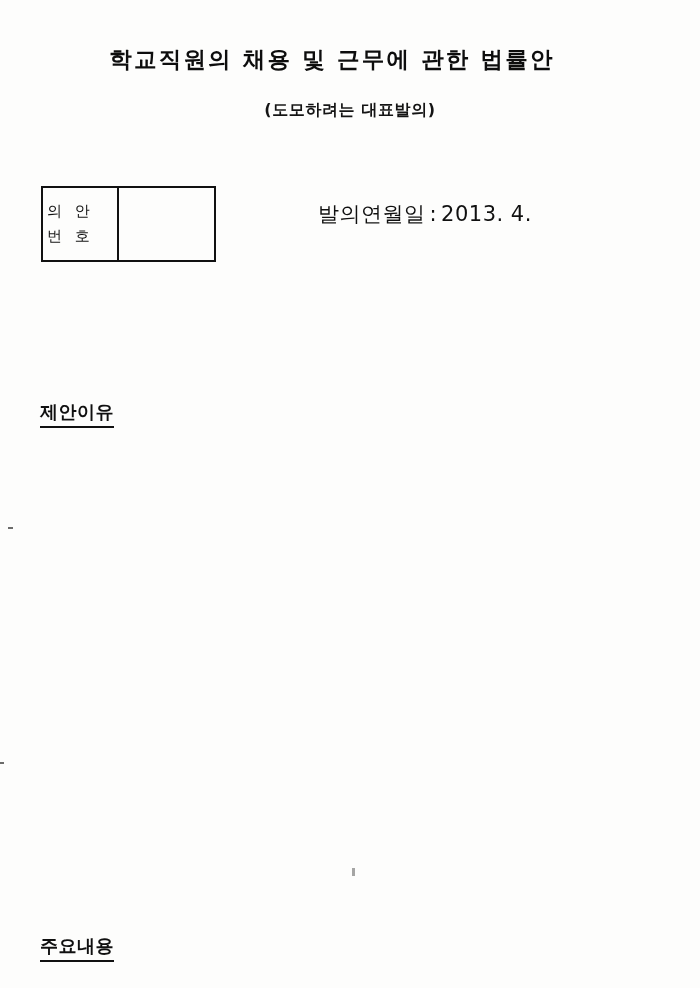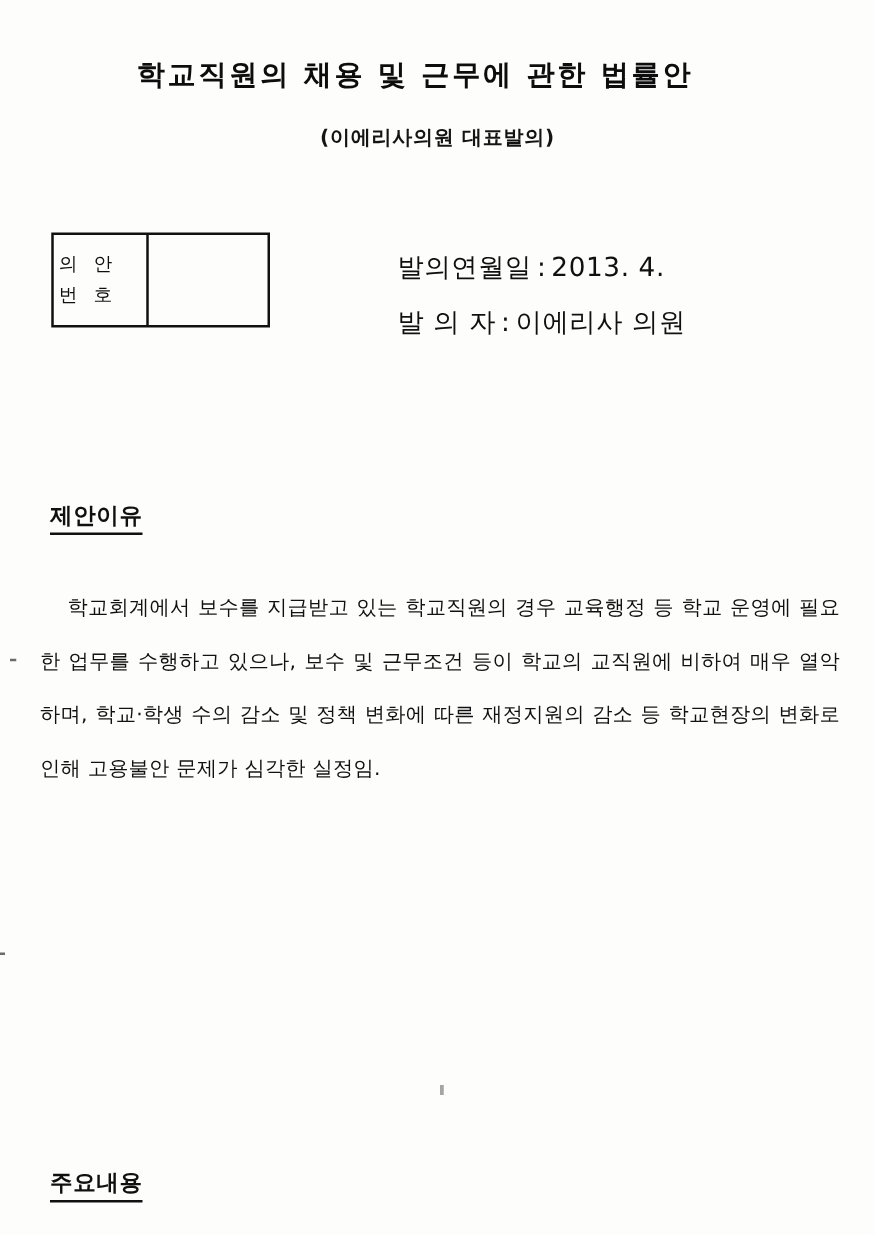--- a/index.html
+++ b/index.html
@@ -147,44 +147,38 @@
   #mark-2 { left: 0px;  top: 762px; width: 4px;  height: 2px; }
   #mark-3 { left: 352px; top: 868px; width: 3px; height: 8px; opacity: .45; }
 </style>
 </head>
 <body>
 
 <div class="page">
 
   <div class="doc-title">학교직원의 채용 및 근무에 관한 법률안</div>
 
-  <div class="doc-subtitle">(이에리사의원 대표발의)</div>
+  <div class="doc-subtitle">(도모하려는 대표발의)</div>
 
   <div class="bill-box">
     <div class="bill-box-label">
       <span>의 안</span>
       <span>번 호</span>
     </div>
     <div class="bill-box-value"></div>
   </div>
 
   <div class="meta">
     <div class="meta-row">
       <span class="meta-key">발의연월일</span><span class="meta-sep">:</span><span class="meta-val">2013. 4.</span>
     </div>
-    <div class="meta-row">
-      <span class="meta-key">발 의 자</span><span class="meta-sep">:</span><span class="meta-val">이에리사 의원</span>
-    </div>
   </div>
 
   <div class="section-heading" id="heading-reason">제안이유</div>
 
-  <div class="body-block" id="para-1">
-    <p>학교회계에서 보수를 지급받고 있는 학교직원의 경우 교육행정 등 학교 운영에 필요한 업무를 수행하고 있으나, 보수 및 근무조건 등이 학교의 교직원에 비하여 매우 열악하며, 학교·학생 수의 감소 및 정책 변화에 따른 재정지원의 감소 등 학교현장의 변화로 인해 고용불안 문제가 심각한 실정임.</p>
-  </div>
 
 
   <div class="section-heading" id="heading-contents">주요내용</div>
 
   <div class="scan-mark" id="mark-1"></div>
   <div class="scan-mark" id="mark-2"></div>
   <div class="scan-mark" id="mark-3"></div>
 
 </div>
 

